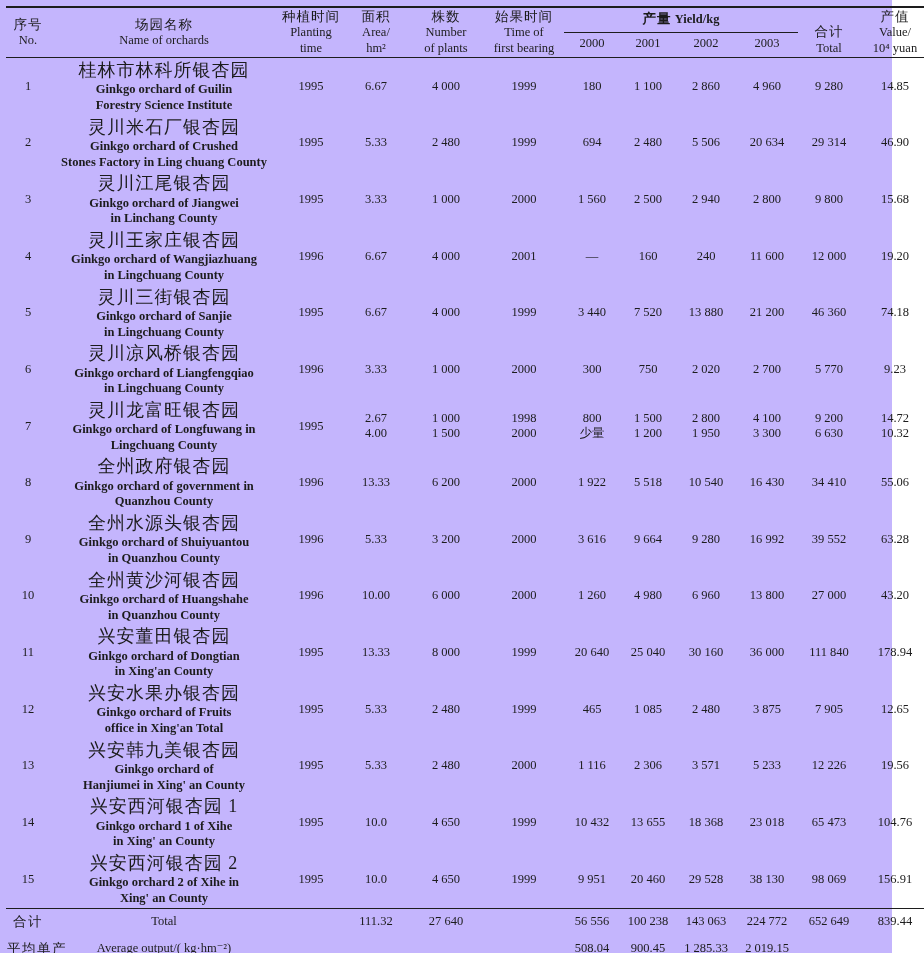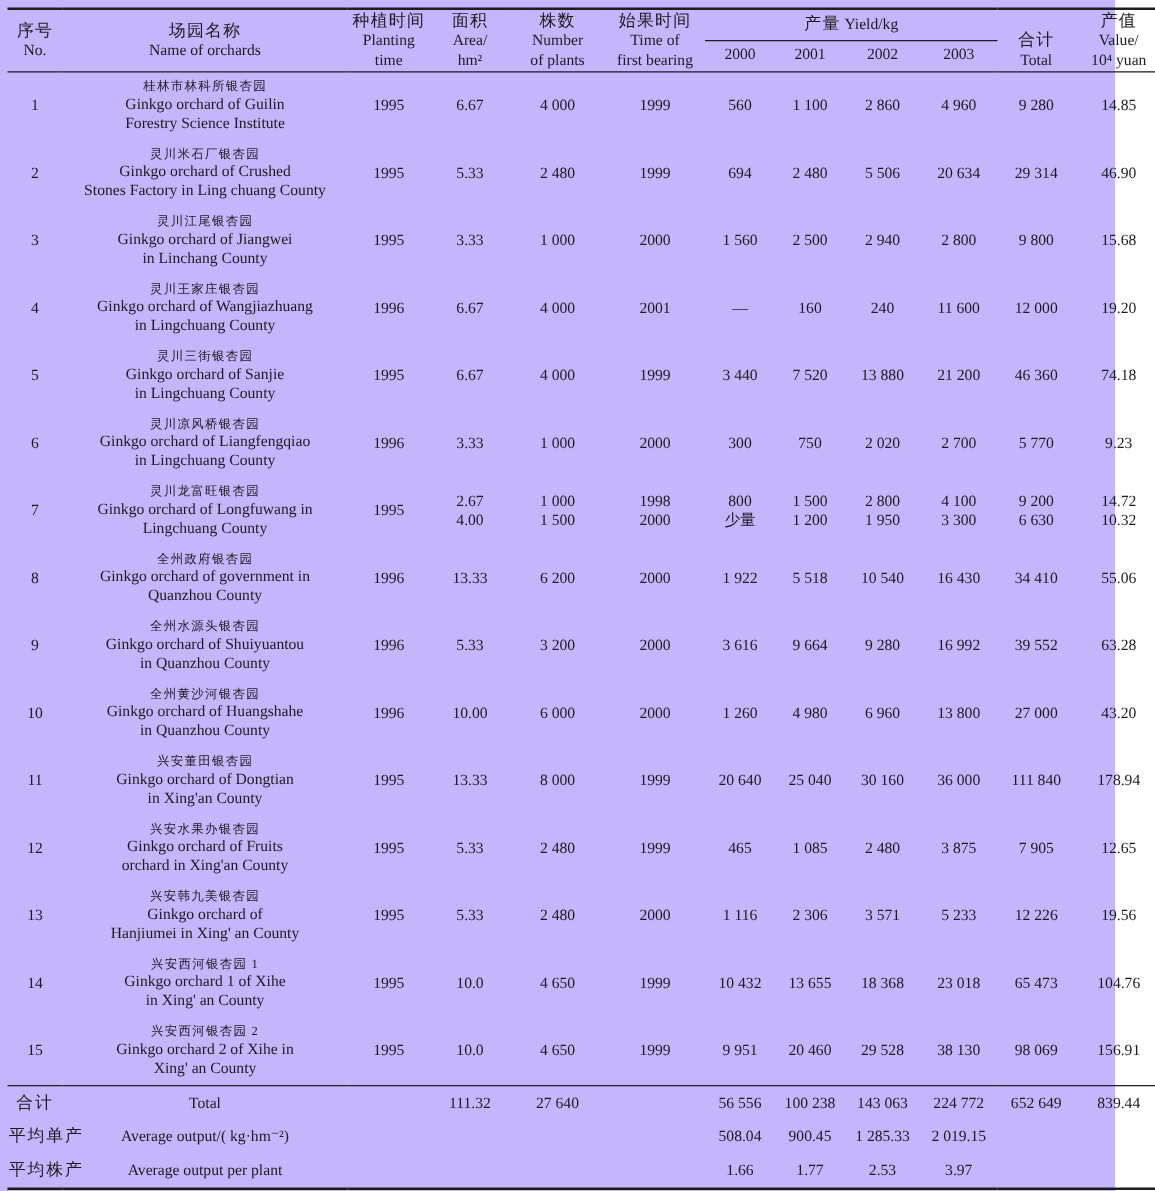--- a/index.html
+++ b/index.html
@@ -38,28 +38,28 @@
     text-align:center;
     vertical-align:middle;
     padding:1px 1px;
     font-size:12.5px;
     line-height:1.22;
     overflow:visible;
     white-space:nowrap;
   }
   th .cn{font-size:13.5px;letter-spacing:1px;}
   th .en{font-size:12.5px;letter-spacing:0;}
-  th.yield-span{border-bottom:1.2px solid #1d1d1d;padding-bottom:3px;}
+  th.yield-span{border-bottom:1.2px solid #1d1d1d;padding-bottom:3px;font-weight:bold;}
   th.total-col{vertical-align:bottom;padding-bottom:1px;}
   tr.h2 th{padding-top:2px;padding-bottom:4px;}
 
   tbody.data td{height:52px;}
   tbody.data td.name-cell{white-space:normal;}
-  .name-cell .cn{font-size:10px;letter-spacing:1px;line-height:1.3;}
-  .name-cell .en{font-size:12.5px;line-height:1.25;}
+  .name-cell .cn{font-size:18px;letter-spacing:1px;line-height:1.3;}
+  .name-cell .en{font-size:12.5px;line-height:1.25;font-weight:bold;}
   tbody.summary td{height:25px;font-size:12.5px;}
   tbody.summary td.s-cn{font-size:13.5px;letter-spacing:1.5px;}
   tbody.summary td.s-en{white-space:nowrap;}
 </style>
 </head>
 <body>
 
 <div class="sheet">
   <table class="gtable">
     <colgroup>
@@ -144,21 +144,21 @@
     <td>
             <div>6.67</div>
           </td>
     <td>
             <div>4 000</div>
           </td>
     <td>
             <div>1999</div>
           </td>
     <td>
-            <div>560</div>
+            <div>180</div>
           </td>
     <td>
             <div>1 100</div>
           </td>
     <td>
             <div>2 860</div>
           </td>
     <td>
             <div>4 960</div>
           </td>
@@ -578,21 +578,21 @@
             <div>178.94</div>
           </td>
   </tr>
         <tr>
     <td>
             <div>12</div>
           </td>
     <td class="name-cell">
             <div class="cn">兴安水果办银杏园</div>
             <div class="en">Ginkgo orchard of Fruits</div>
-            <div class="en">orchard in Xing'an County</div>
+            <div class="en">office in Xing'an Total</div>
           </td>
     <td>
             <div>1995</div>
           </td>
     <td>
             <div>5.33</div>
           </td>
     <td>
             <div>2 480</div>
           </td>

